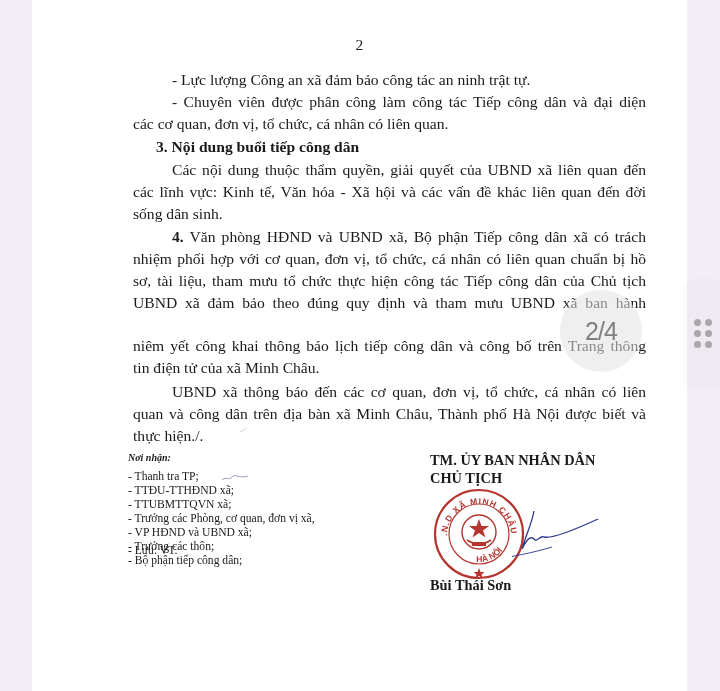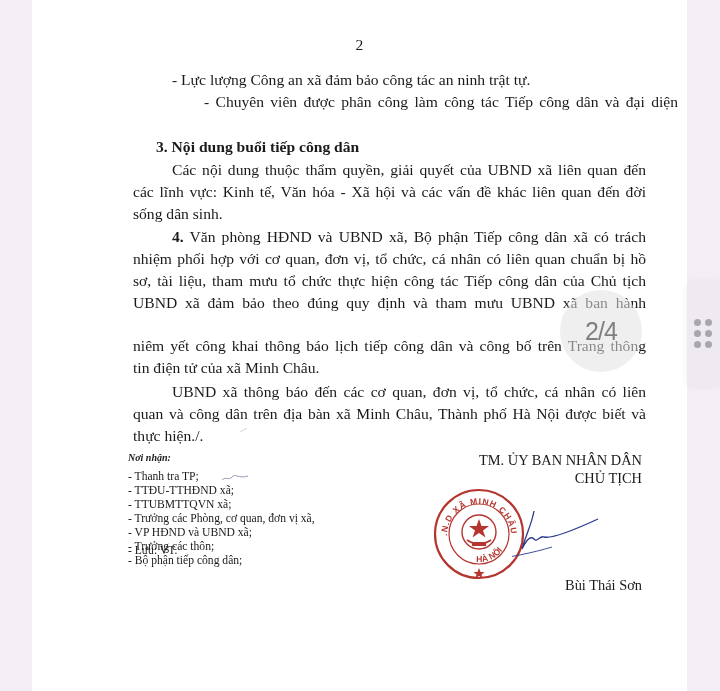--- a/index.html
+++ b/index.html
@@ -13,21 +13,21 @@
     position: absolute; left: 32px; top: 0; width: 655px; height: 691px;
     background: #ffffff;
   }
   .line {
     position: absolute; white-space: nowrap; font-size: 15.6px; line-height: 20px;
   }
   .just { text-align: justify; text-align-last: justify; }
   .pagenum { position: absolute; top: 36px; left: 0; width: 100%; text-align: center; font-size: 15.6px; }
   .bold { font-weight: bold; }
   .small { position: absolute; font-size: 11.6px; line-height: 13.6px; white-space: nowrap; }
-  .sig-title { position: absolute; font-weight: normal; font-size: 14.4px; text-align: right; white-space: nowrap; }
+  .sig-title { position: absolute; font-weight: bold; font-size: 14.4px; text-align: left; white-space: nowrap; }
   .indicator {
     position: absolute; left: 560px; top: 290px; width: 82px; height: 82px; border-radius: 50%;
     background: rgba(225, 225, 225, 0.55);
     display: flex; align-items: center; justify-content: center;
     font-family: "Liberation Sans", "DejaVu Sans", sans-serif; font-size: 25px; color: rgba(90,90,90,0.75);
     letter-spacing: -1px;
   }
   .handle {
     position: absolute; left: 687px; top: 281px; width: 33px; height: 106px;
     background: #efeaf1; border-radius: 8px 0 0 8px;
@@ -40,21 +40,22 @@
   .scribble { position: absolute; }
 </style>
 </head>
 <body>
 
 <div class="page">
 
   <div class="pagenum">2</div>
 
   <div class="line" style="left:140px; top:70px;">- Lực lượng Công an xã đảm bảo công tác an ninh trật tự.</div>
-  <div class="line just" style="left:140px; top:92px; width:474px;margin-left:32px;">- Chuyên viên được phân công làm công tác Tiếp công dân và đại diện</div>
+  <div class="line just" style="left:140px; top:92px; width:474px;">- Chuyên viên được phân công làm công tác Tiếp công dân và đại diện</div>
+  <div class="line" style="left:101px; top:114px;">các cơ quan, đơn vị, tổ chức, cá nhân có liên quan.</div>
 
   <div class="line bold" style="left:124px; top:137px;font-family:Liberation Serif, serif;">3. Nội dung buổi tiếp công dân</div>
   <div class="line just" style="left:140px; top:160px; width:474px;">Các nội dung thuộc thẩm quyền, giải quyết của UBND xã liên quan đến</div>
   <div class="line just" style="left:101px; top:182px; width:513px;">các lĩnh vực: Kinh tế, Văn hóa - Xã hội và các vấn đề khác liên quan đến đời</div>
   <div class="line" style="left:101px; top:204px;">sống dân sinh.</div>
 
   <div class="line just" style="left:140px; top:227px; width:474px;"><span class="bold">4.</span><span> Văn phòng HĐND và UBND xã, Bộ phận Tiếp công dân xã có trách</span></div>
   <div class="line just" style="left:101px; top:249px; width:513px;">nhiệm phối hợp với cơ quan, đơn vị, tổ chức, cá nhân có liên quan chuẩn bị hồ</div>
   <div class="line just" style="left:101px; top:271px; width:513px;">sơ, tài liệu, tham mưu tổ chức thực hiện công tác Tiếp công dân của Chủ tịch</div>
   <div class="line just" style="left:101px; top:293px; width:513px;">UBND xã đảm bảo theo đúng quy định và tham mưu UBND xã ban hành</div>

